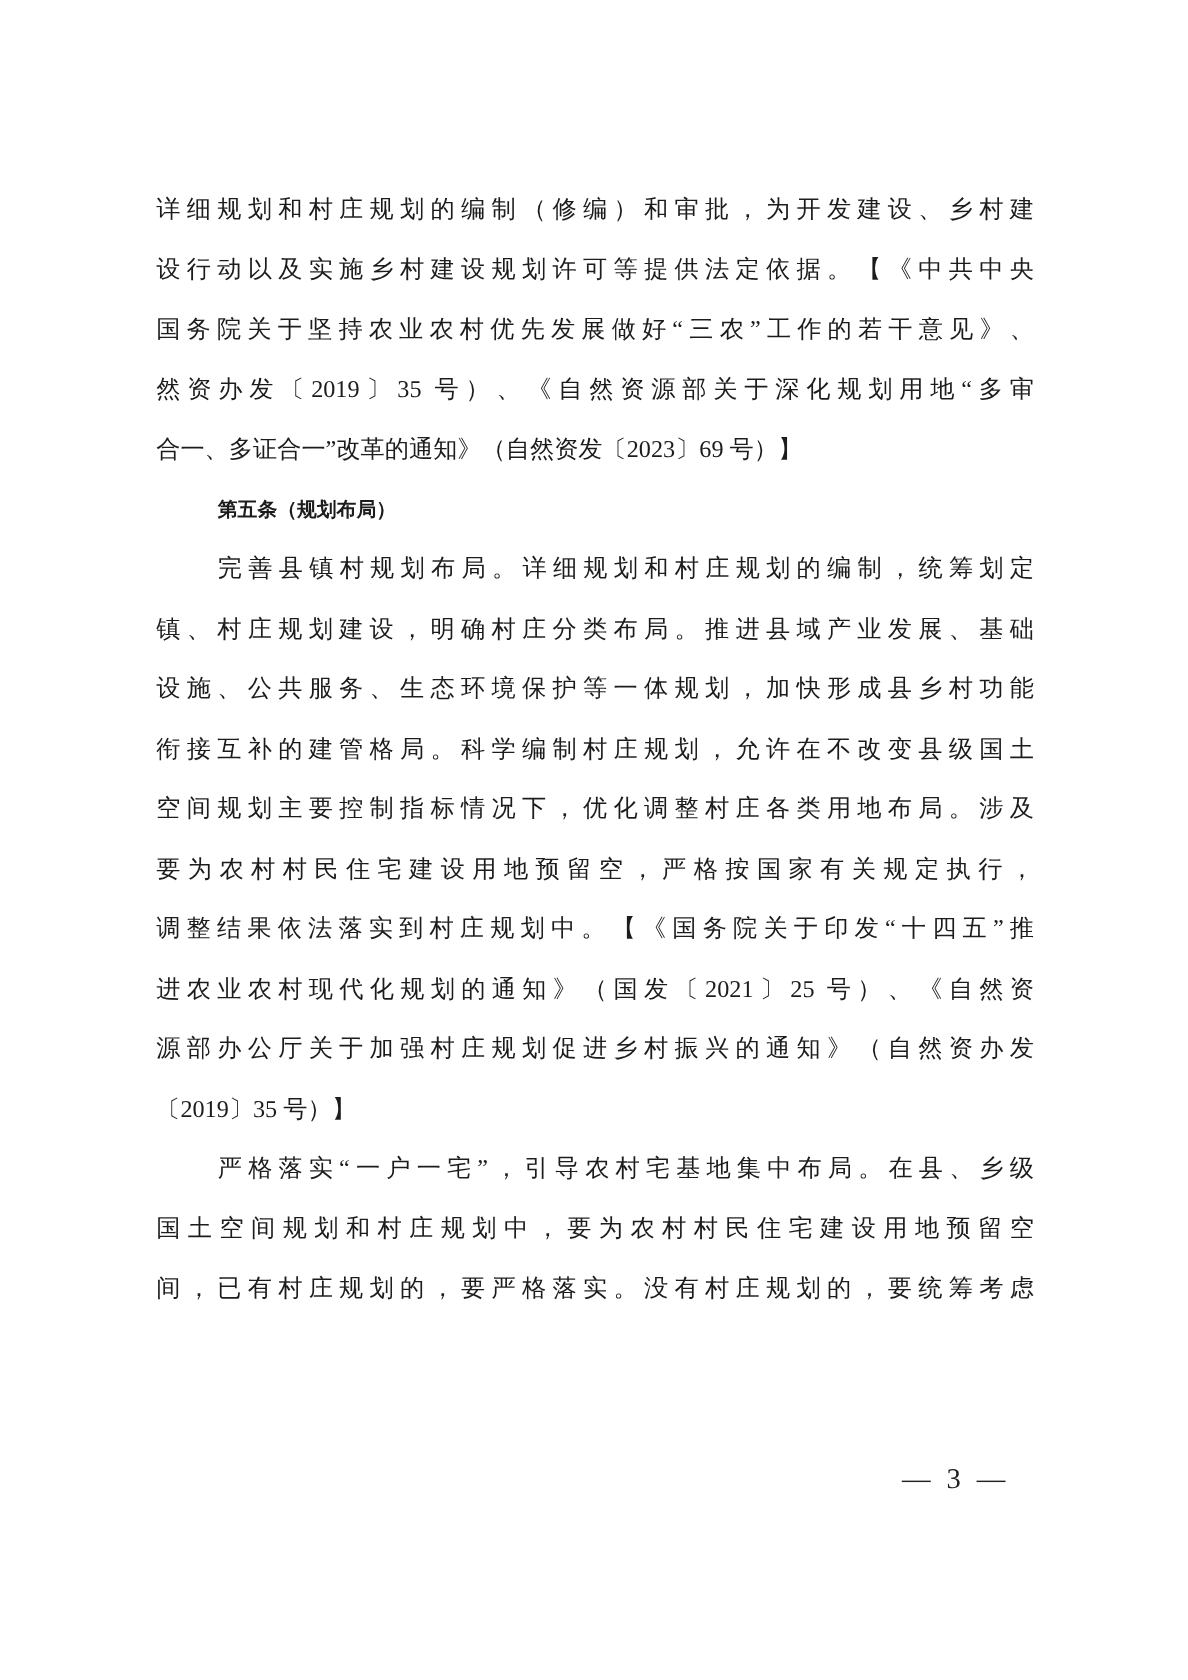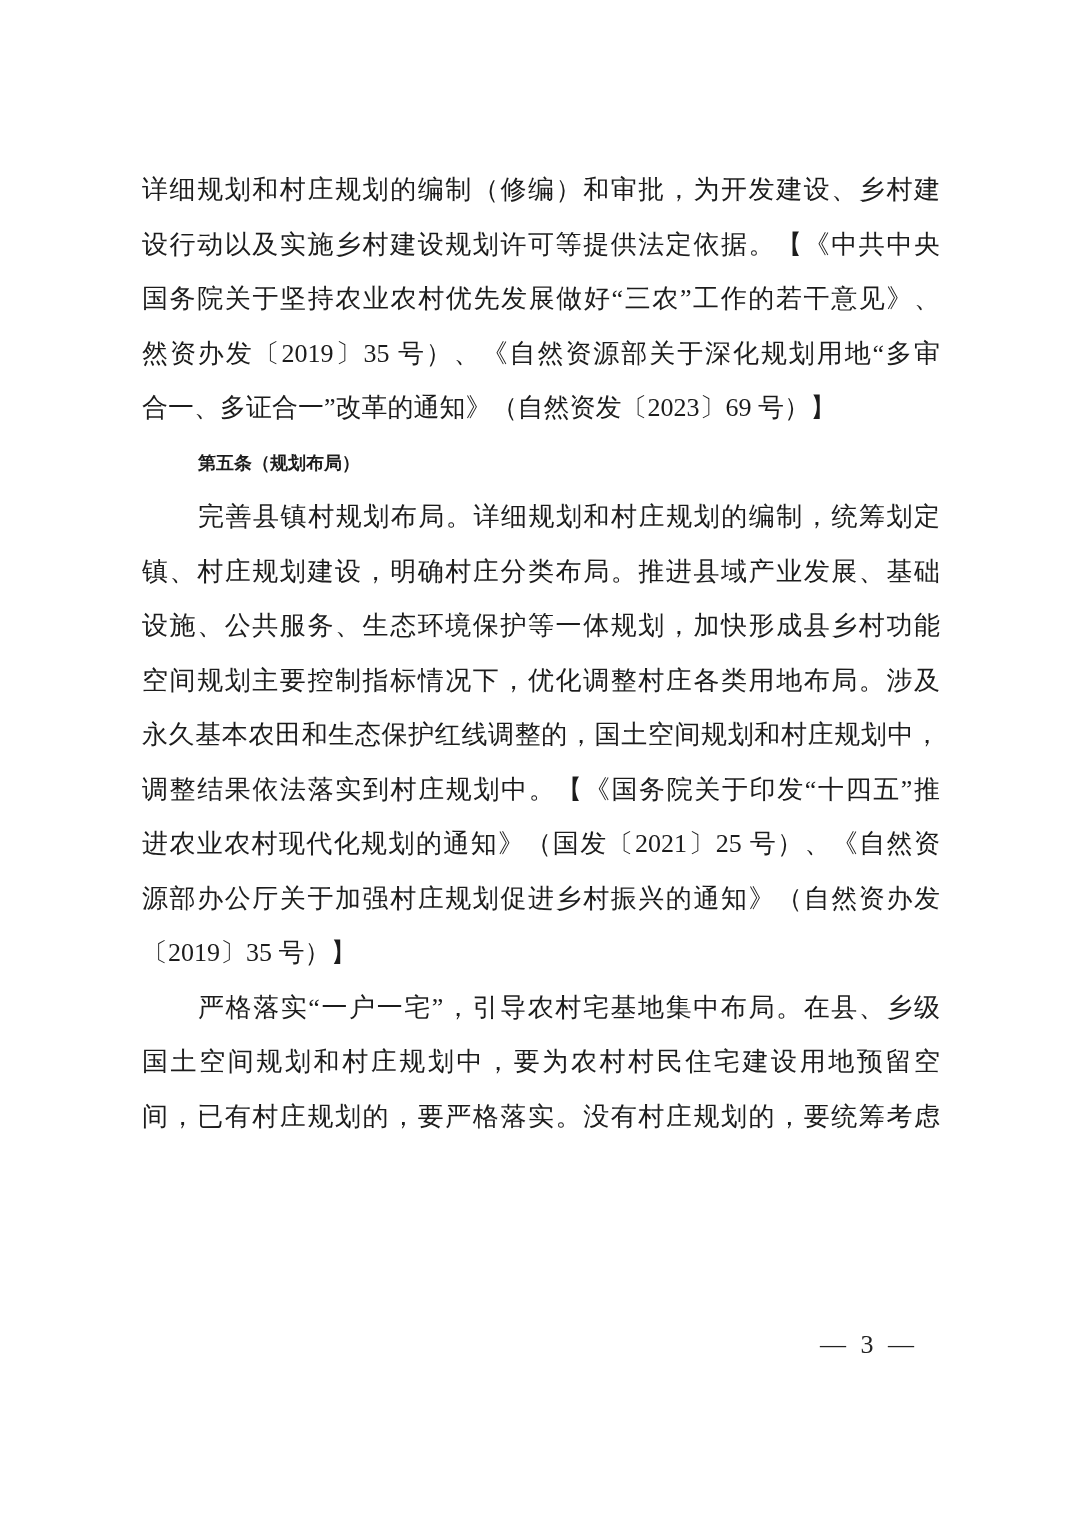--- a/index.html
+++ b/index.html
@@ -18,21 +18,21 @@
   }
   .text-block {
     position: absolute;
     left: 142px;
     top: 163px;
     width: 798px;
   }
   .line {
     height: 54.5px;
     line-height: 54.5px;
-    font-size: 26px;
+    font-size: 22px;
     overflow: hidden;
     word-break: break-all;
   }
   .line.justify {
     text-align: justify;
     text-align-last: justify;
   }
   .line.indent {
     padding-left: 56px;
   }
@@ -57,22 +57,23 @@
   <div class="text-block" id="text-block">
       <div class="line justify">详细规划和村庄规划的编制（修编）和审批，为开发建设、乡村建</div>
       <div class="line justify">设行动以及实施乡村建设规划许可等提供法定依据。【《中共中央</div>
       <div class="line justify">国务院关于坚持农业农村优先发展做好“三农”工作的若干意见》、</div>
       <div class="line justify">然资办发〔2019〕35 号）、《自然资源部关于深化规划用地“多审</div>
       <div class="line">合一、多证合一”改革的通知》（自然资发〔2023〕69 号）】</div>
       <div class="line indent bold">第五条（规划布局）</div>
       <div class="line indent justify">完善县镇村规划布局。详细规划和村庄规划的编制，统筹划定</div>
       <div class="line justify">镇、村庄规划建设，明确村庄分类布局。推进县域产业发展、基础</div>
       <div class="line justify">设施、公共服务、生态环境保护等一体规划，加快形成县乡村功能</div>
+      <div class="line justify">衔接互补的建管格局。科学编制村庄规划，允许在不改变县级国土</div>
       <div class="line justify">空间规划主要控制指标情况下，优化调整村庄各类用地布局。涉及</div>
-      <div class="line justify">永久基本农田和生态保护红线调整的，国土空间规划和村庄规划中，</div>
+      <div class="line justify">要为农村村民住宅建设用地预留空，严格按国家有关规定执行，</div>
       <div class="line justify">调整结果依法落实到村庄规划中。【《国务院关于印发“十四五”推</div>
       <div class="line justify">进农业农村现代化规划的通知》（国发〔2021〕25 号）、《自然资</div>
       <div class="line justify">源部办公厅关于加强村庄规划促进乡村振兴的通知》（自然资办发</div>
       <div class="line">〔2019〕35 号）】</div>
       <div class="line indent justify">严格落实“一户一宅”，引导农村宅基地集中布局。在县、乡级</div>
       <div class="line justify">国土空间规划和村庄规划中，要为农村村民住宅建设用地预留空</div>
       <div class="line justify">间，已有村庄规划的，要严格落实。没有村庄规划的，要统筹考虑</div>
     </div>
   <div class="footer">— 3 —</div>
 </div>

